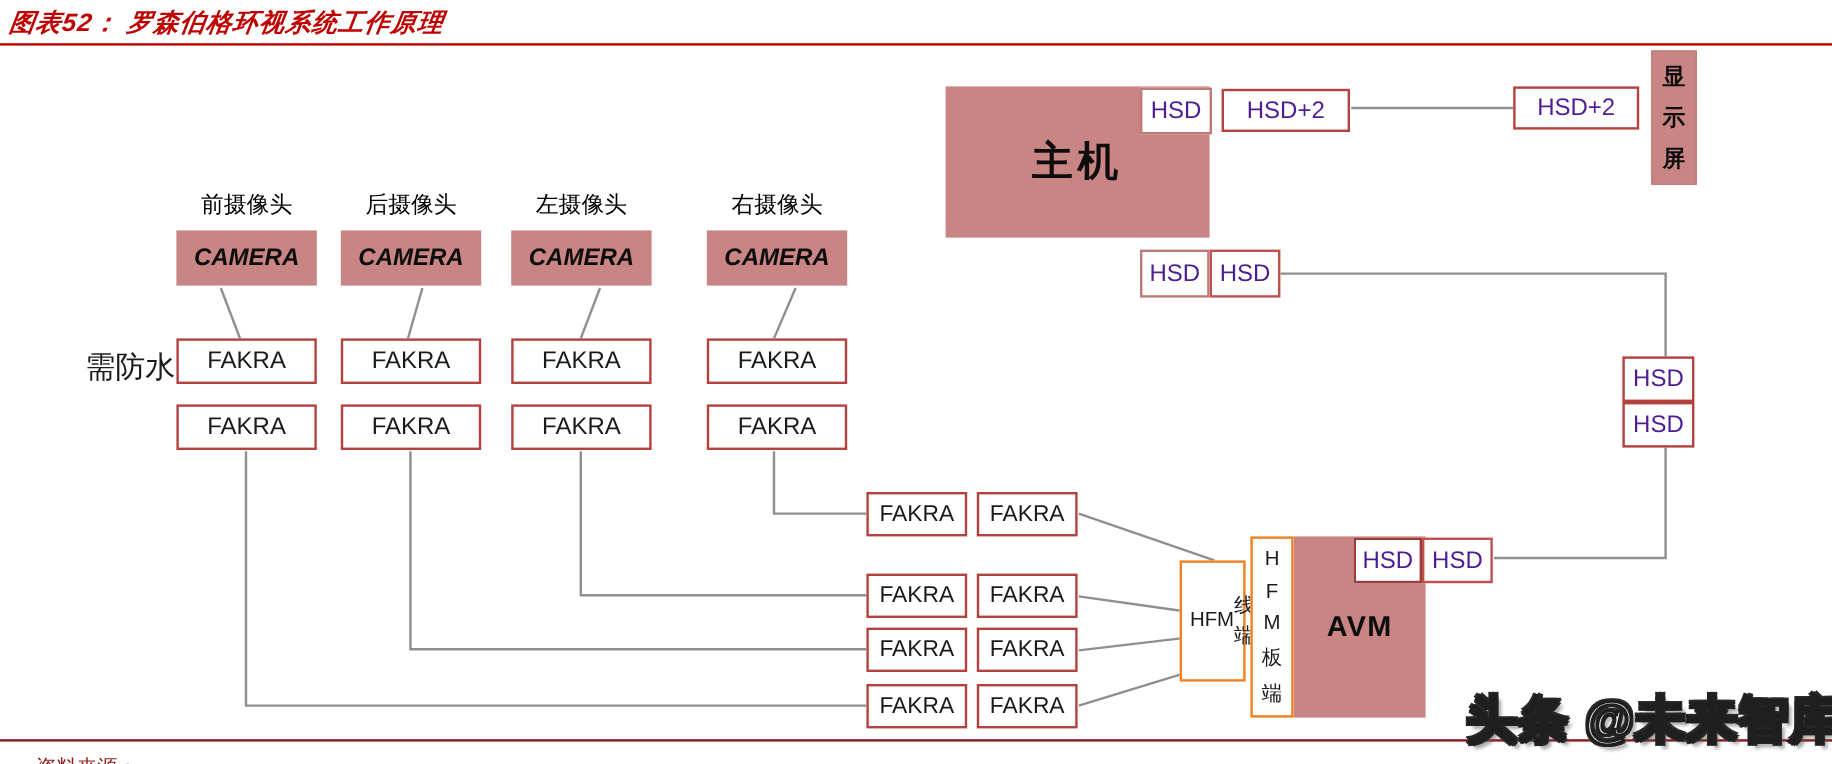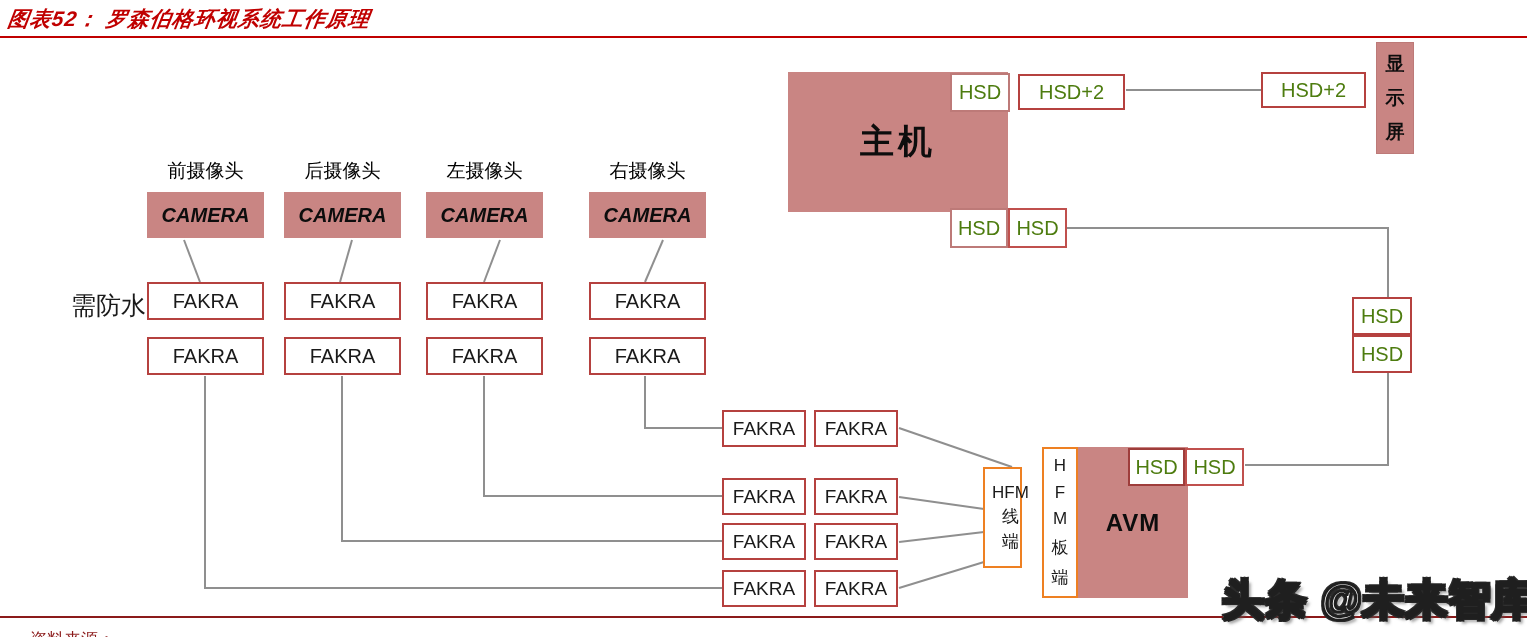--- a/index.html
+++ b/index.html
@@ -36,43 +36,43 @@
     font-size:20px;text-align:center;line-height:34px;color:#1a1a1a;z-index:2;
   }
   .fakra-top{top:282px;}
   .fakra-bot{top:337px;}
   #waterproof{left:55px;top:289px;font-size:25px;color:#1a1a1a;z-index:2;margin-left:16px;}
   .pair-box{
     width:84px;height:37px;background:#fff;border:2px solid var(--color-box_border_red);
     font-size:19px;text-align:center;line-height:33px;color:#1a1a1a;z-index:2;
   }
   #hfm-cable{
-    left:983px;top:467px;width:39px;height:101px;background:#fff;
+    left:983px;top:467px;width:55px;height:101px;background:#fff;
     border:2px solid var(--color-box_border_orange);z-index:2;
-    display:flex;flex-direction:column;align-items:center;justify-content:center;
+    display:flex;flex-direction:row;align-items:center;justify-content:center;
     font-size:17px;line-height:1.45;color:#1a1a1a;text-align:center;padding-left:16px;
   }
   #hfm-board{
     left:1042px;top:447px;width:36px;height:151px;background:#fff;
     border:2px solid var(--color-box_border_orange);z-index:3;
     display:flex;flex-direction:column;align-items:center;justify-content:space-evenly;
     font-size:17px;color:#1a1a1a;
   }
   #avm-box{
     left:1078px;top:447px;width:110px;height:151px;background:var(--color-accent_fill);z-index:2;
     display:flex;align-items:center;justify-content:center;
     font-size:24px;font-weight:bold;color:#0d0d0d;letter-spacing:1px;
   }
   .hsd-box{
-    background:#fff;font-size:20px;text-align:center;color:#4d7c0f;z-index:4;
+    background:#fff;font-size:20px;text-align:center;color:#4c1d95;z-index:4;
   }
   #avm-hsd-left{left:1128px;top:448px;width:57px;height:38px;border:2px solid var(--color-box_border_dark);line-height:34px;}
   #avm-hsd-right{left:1185px;top:448px;width:59px;height:38px;border:2px solid var(--color-box_border_red2);line-height:34px;}
   #host-box{
-    left:788px;top:72px;width:220px;height:140px;background:var(--color-accent_fill);z-index:2;
+    left:788px;top:72px;width:220px;height:126px;background:var(--color-accent_fill);z-index:2;
     display:flex;align-items:center;justify-content:center;
     font-size:34px;font-weight:bold;color:#0d0d0d;letter-spacing:4px;
   }
   #host-hsd-top{left:950px;top:73px;width:60px;height:39px;border:2px solid var(--color-box_border_muted);line-height:35px;}
   #hsd2-near{left:1018px;top:74px;width:107px;height:36px;border:2px solid var(--color-box_border_red);line-height:32px;}
   #hsd2-far{left:1261px;top:72px;width:105px;height:36px;border:2px solid var(--color-box_border_red);line-height:32px;}
   #host-hsd-bl{left:950px;top:208px;width:58px;height:40px;border:2px solid var(--color-box_border_muted);line-height:36px;}
   #host-hsd-br{left:1008px;top:208px;width:59px;height:40px;border:2px solid var(--color-box_border_red2);line-height:36px;}
   #display-panel{
     left:1376px;top:42px;width:38px;height:112px;background:var(--color-accent_fill);

